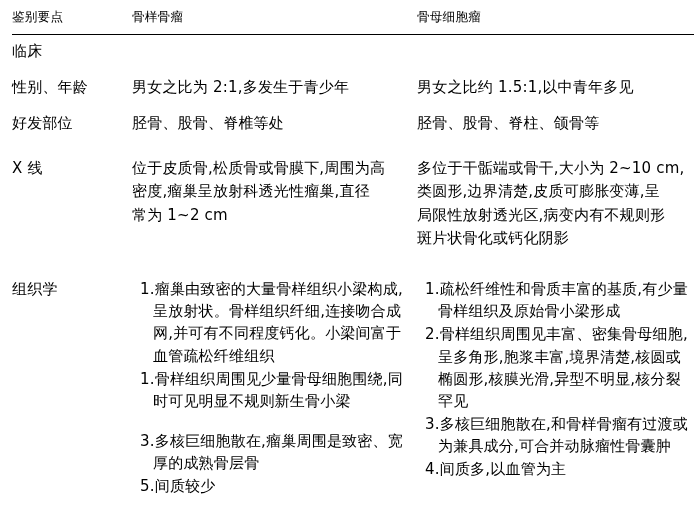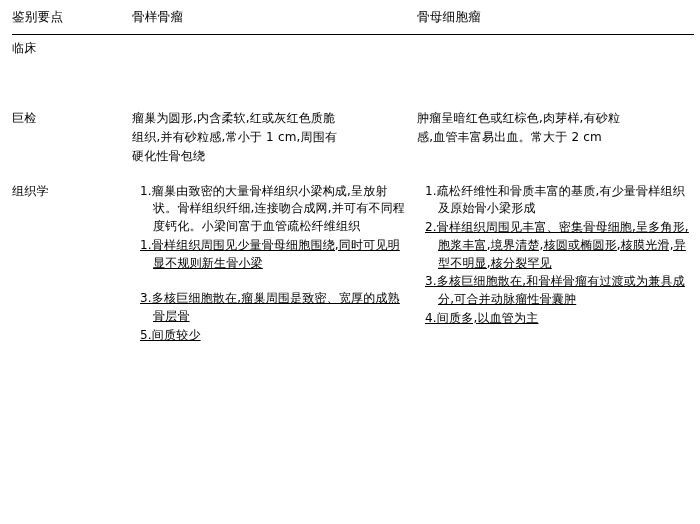--- a/index.html
+++ b/index.html
@@ -22,21 +22,21 @@
     padding: 6px 8px 0 8px;
   }
   table.doc {
     width: 100%;
     border-collapse: collapse;
     table-layout: fixed;
   }
   table.doc td {
     vertical-align: top;
     padding: 2px 6px 3px 4px;
-    font-size: 12px;
+    font-size: 15px;
     line-height: 1.48;
     letter-spacing: 0.2px;
   }
   col.c0 { width: 120px; }
   col.c1 { width: 285px; }
   col.c2 { width: 287px; }
 
   tr.header-row td {
     font-size: 12.6px;
     padding-bottom: 5px;
@@ -67,21 +67,20 @@
   .para + .para {
     margin-top: 1px;
   }
   .num-item {
     margin: 0;
     padding-left: 0;
     text-indent: 0;
   }
   .num-item + .num-item {
     margin-top: 1px;
-    text-decoration: underline;
   }
   .spacer-sm td { height: 4px; padding: 0; }
   .spacer-md td { height: 7px; padding: 0; }
   .hang {
     padding-left: 13px;
     text-indent: -13px;
     margin-left: 8px;
   }
 </style>
 </head>
@@ -108,48 +107,68 @@
 
       <tr>
         <td class="label-top">临床</td>
         <td></td>
         <td></td>
       </tr>
       <tr class="spacer-sm">
           <td colspan="3"></td>
         </tr>
 
+      <tr>
+        <td class="label-indent">性别、年龄</td>
+        <td>
+          <p class="para">男女之比为 2:1,多发生于青少年</p>
+        </td>
+        <td>
+          <p class="para">男女之比约 1.5:1,以中青年多见</p>
+        </td>
+      </tr>
+      <tr class="spacer-sm">
+          <td colspan="3"></td>
+        </tr>
+
+      <tr>
+        <td class="label-indent">好发部位</td>
+        <td>
+          <p class="para">胫骨、股骨、脊椎等处</p>
+        </td>
+        <td>
+          <p class="para">胫骨、股骨、脊柱、颌骨等</p>
+        </td>
+      </tr>
       <tr class="spacer-sm">
           <td colspan="3"></td>
         </tr>
 
       <tr class="spacer-sm">
           <td colspan="3"></td>
         </tr>
 
-      <tr class="spacer-sm">
-          <td colspan="3"></td>
-        </tr>
-
+      <tr>
+        <td class="label-top">X 线</td>
+        <td>
+          <p class="para">位于皮质骨,松质骨或骨膜下,周围为高</p>
+          <p class="para">密度,瘤巢呈放射科透光性瘤巢,直径</p>
+          <p class="para">常为 1~2 cm</p>
+        </td>
+        <td>
+          <p class="para">多位于干骺端或骨干,大小为 2~10 cm,</p>
+          <p class="para">类圆形,边界清楚,皮质可膨胀变薄,呈</p>
+          <p class="para">局限性放射透光区,病变内有不规则形</p>
+          <p class="para">斑片状骨化或钙化阴影</p>
+        </td>
+      </tr>
       <tr class="spacer-md">
           <td colspan="3"></td>
         </tr>
 
-      <tr>
-        <td class="label-top">巨检</td>
-        <td>
-          <p class="para">瘤巢为圆形,内含柔软,红或灰红色质脆</p>
-          <p class="para">组织,并有砂粒感,常小于 1 cm,周围有</p>
-          <p class="para">硬化性骨包绕</p>
-        </td>
-        <td>
-          <p class="para">肿瘤呈暗红色或红棕色,肉芽样,有砂粒</p>
-          <p class="para">感,血管丰富易出血。常大于 2 cm</p>
-        </td>
-      </tr>
       <tr class="spacer-md">
           <td colspan="3"></td>
         </tr>
 
       <tr>
         <td class="label-top">组织学</td>
         <td>
           <p class="num-item hang">1.瘤巢由致密的大量骨样组织小梁构成,呈放射状。骨样组织纤细,连接吻合成网,并可有不同程度钙化。小梁间富于血管疏松纤维组织</p>
           <p class="num-item hang">1.骨样组织周围见少量骨母细胞围绕,同时可见明显不规则新生骨小梁</p>
           <p class="num-item hang" style="margin-top:18px;">3.多核巨细胞散在,瘤巢周围是致密、宽厚的成熟骨层骨</p>

